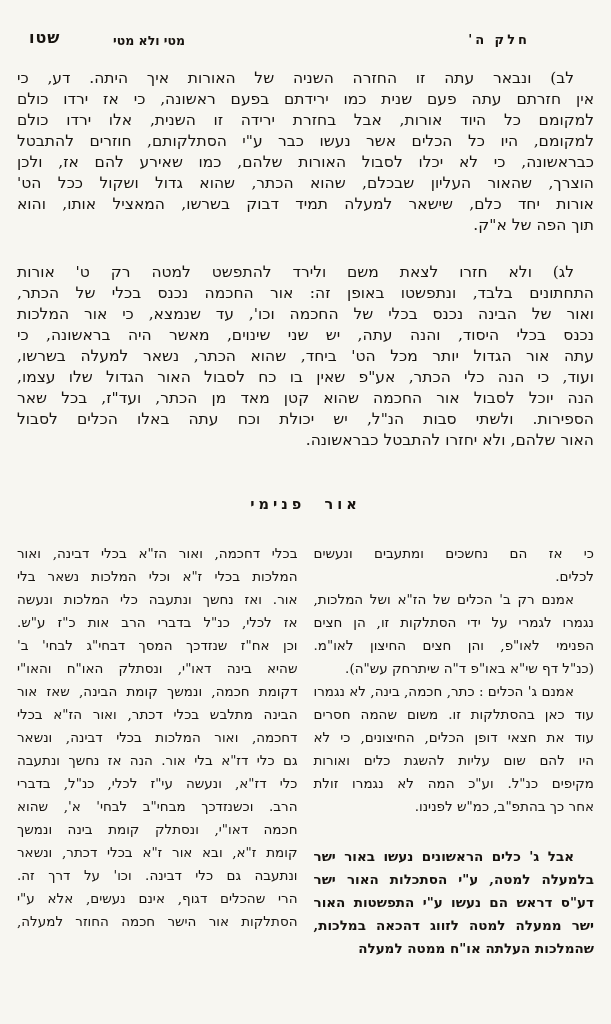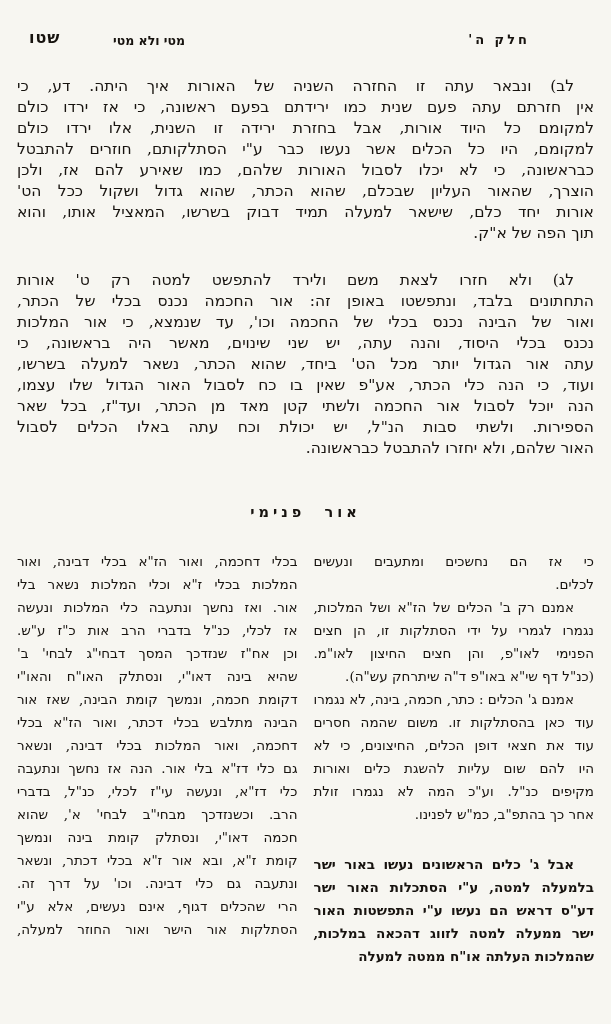--- a/index.html
+++ b/index.html
@@ -24,21 +24,21 @@
   .tline{
     text-align:justify;
     text-align-last:justify;
     white-space:normal;
   }
   .tline-last{text-align-last:right;}
   .flow .tline-last{text-align-last:justify;}
   .indent .tline:first-child{text-indent:20px;}
 
   
-  .main-text{margin-top:16px;font-size:15.5px;line-height:21px;}
+  .main-text{margin-top:8px;font-size:15.5px;line-height:21px;}
   .para{margin:0;}
   .para + .para{margin-top:26px;}
 
   
   .section-heading{
     margin-top:44px;
     text-align:center;
     font-weight:bold;
     font-size:14.5px;
     letter-spacing:4px;
@@ -82,21 +82,21 @@
         <div class="tline">אורות יחד כלם, שישאר למעלה תמיד דבוק בשרשו, המאציל אותו, והוא</div>
         <div class="tline tline-last">תוך הפה של א"ק.</div>
       </div>
     <div class="para indent">
         <div class="tline">לג) ולא חזרו לצאת משם ולירד להתפשט למטה רק ט' אורות</div>
         <div class="tline">התחתונים בלבד, ונתפשטו באופן זה: אור החכמה נכנס בכלי של הכתר,</div>
         <div class="tline">ואור של הבינה נכנס בכלי של החכמה וכו', עד שנמצא, כי אור המלכות</div>
         <div class="tline">נכנס בכלי היסוד, והנה עתה, יש שני שינוים, מאשר היה בראשונה, כי</div>
         <div class="tline">עתה אור הגדול יותר מכל הט' ביחד, שהוא הכתר, נשאר למעלה בשרשו,</div>
         <div class="tline">ועוד, כי הנה כלי הכתר, אע"פ שאין בו כח לסבול האור הגדול שלו עצמו,</div>
-        <div class="tline">הנה יוכל לסבול אור החכמה ולשתי קטן מאד מן הכתר, ועד"ז, בכל שאר</div>
+        <div class="tline">הנה יוכל לסבול אור החכמה שהוא קטן מאד מן הכתר, ועד"ז, בכל שאר</div>
         <div class="tline">הספירות. ולשתי סבות הנ"ל, יש יכולת וכח עתה באלו הכלים לסבול</div>
         <div class="tline tline-last">האור שלהם, ולא יחזרו להתבטל כבראשונה.</div>
       </div>
   </div>
 
   <div class="section-heading">אור פנימי</div>
 
   <div class="columns">
 
     <div class="col">
@@ -138,19 +138,19 @@
           <div class="tline">דקומת חכמה, ונמשך קומת הבינה, שאז אור</div>
           <div class="tline">הבינה מתלבש בכלי דכתר, ואור הז"א בכלי</div>
           <div class="tline">דחכמה, ואור המלכות בכלי דבינה, ונשאר</div>
           <div class="tline">גם כלי דז"א בלי אור. הנה אז נחשך ונתעבה</div>
           <div class="tline">כלי דז"א, ונעשה עי"ז לכלי, כנ"ל, בדברי</div>
           <div class="tline">הרב. וכשנזדכך מבחי"ב לבחי' א', שהוא</div>
           <div class="tline">חכמה דאו"י, ונסתלק קומת בינה ונמשך</div>
           <div class="tline">קומת ז"א, ובא אור ז"א בכלי דכתר, ונשאר</div>
           <div class="tline">ונתעבה גם כלי דבינה. וכו' על דרך זה.</div>
           <div class="tline">הרי שהכלים דגוף, אינם נעשים, אלא ע"י</div>
-          <div class="tline tline-last">הסתלקות אור הישר ואור החוזר למעלה,</div>
+          <div class="tline tline-last">הסתלקות אור הישר חכמה החוזר למעלה,</div>
         </div>
     </div>
 
   </div>
 
 </div>
 
 </body></html>

